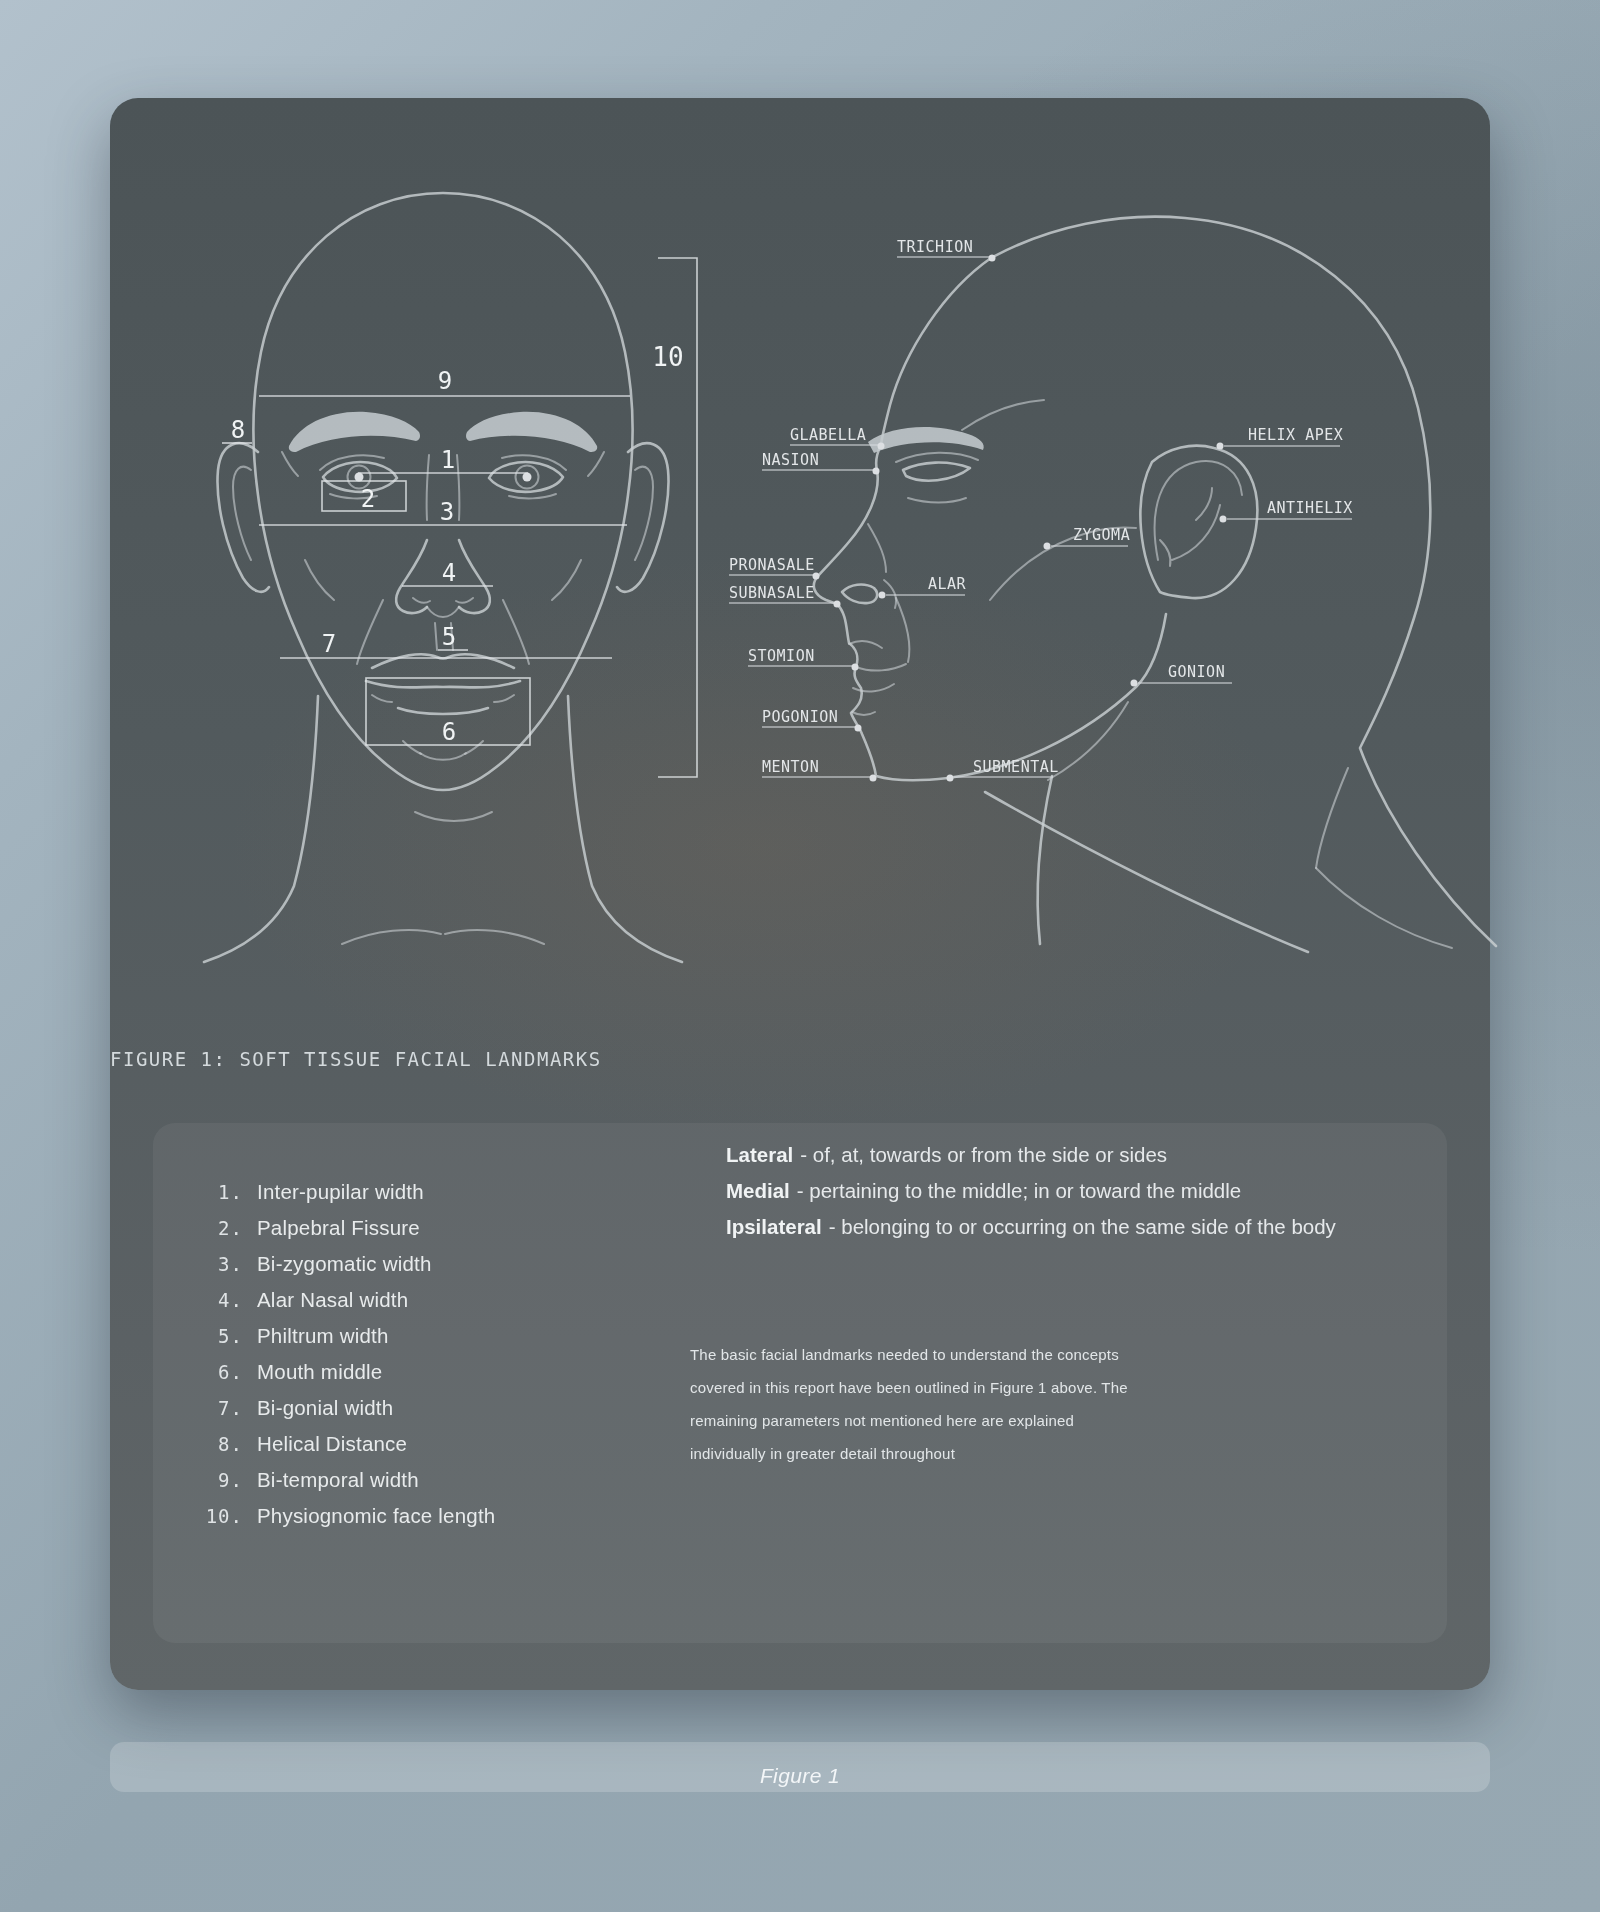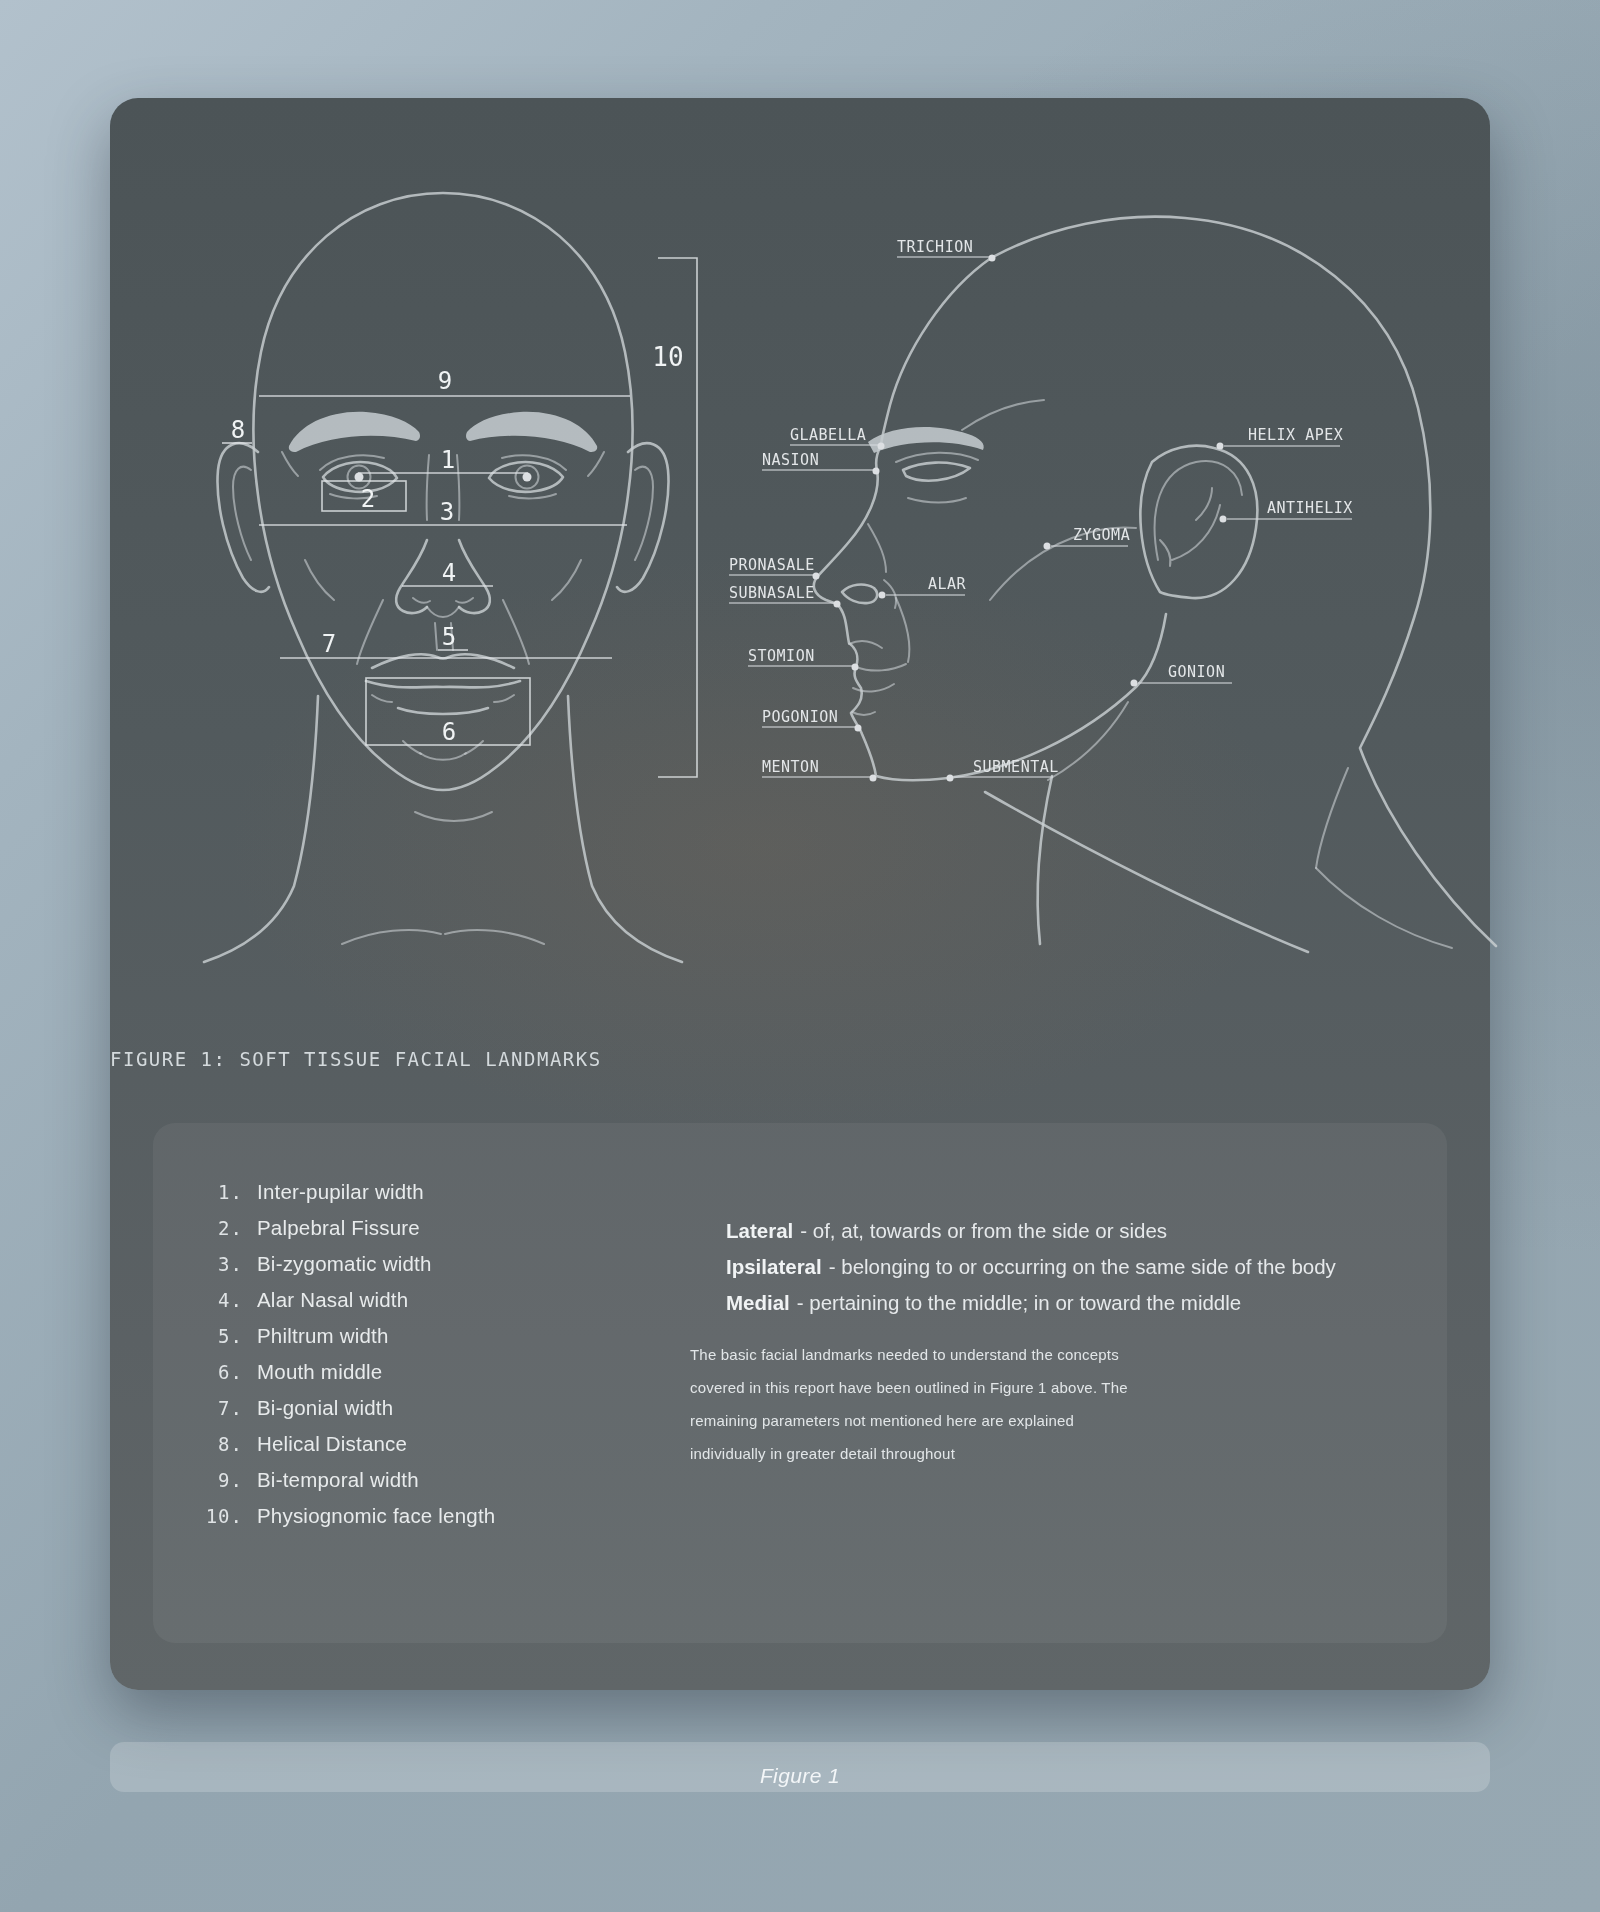--- a/index.html
+++ b/index.html
@@ -23,21 +23,21 @@
   .num{font-family:"DejaVu Sans Mono",monospace;font-size:24px;fill:#f0f3f4;}
   .lbl{font-family:"DejaVu Sans Mono",monospace;font-size:15px;fill:#e3e6e8;letter-spacing:.5px;}
   .fig-title{position:absolute;left:110px;top:1048px;width:1380px;
     font-family:"DejaVu Sans Mono",monospace;font-size:19px;letter-spacing:1.5px;color:#d4dadd;}
   .legend-panel{position:absolute;left:153px;top:1123px;width:1294px;height:520px;border-radius:22px;
     background:rgba(255,255,255,.055);}
   .legend-list{position:absolute;left:165px;top:1180px;}
   .legend-row{display:flex;align-items:baseline;height:36px;}
   .legend-num{width:78px;text-align:right;font-family:"DejaVu Sans Mono",monospace;font-size:19px;color:#dfe3e5;letter-spacing:1px;}
   .legend-label{margin-left:14px;font-size:20.5px;color:#e8ebec;letter-spacing:.2px;}
-  .defs{position:absolute;left:726px;top:1219px;}
+  .defs{position:absolute;left:726px;top:1143px;}
   .def-row{height:36px;font-size:20.5px;color:#e6e9eb;display:flex;align-items:baseline;}
   .def-term{font-weight:700;color:#f0f3f4;margin-right:7px;}
   .note{position:absolute;left:690px;top:1338px;width:660px;font-size:15px;line-height:33px;color:#e2e6e8;letter-spacing:.2px;}
   .caption-bar{position:absolute;left:110px;top:1742px;width:1380px;height:50px;border-radius:14px;
     background:rgba(255,255,255,.19);}
   .caption-text{width:100%;line-height:68px;text-align:center;font-style:italic;font-size:21px;color:#f3f6f8;letter-spacing:.4px;}
 </style>
 </head>
 <body>
 
@@ -268,26 +268,26 @@
       <span class="legend-label">Physiognomic face length</span>
     </div>
   </div>
 
   <div class="defs">
     <div class="def-row">
       <span class="def-term">Lateral</span>
       <span>- of, at, towards or from the side or sides</span>
     </div>
     <div class="def-row">
+      <span class="def-term">Medial</span>
+      <span>- pertaining to the middle; in or toward the middle</span>
+    </div>
+    <div class="def-row">
       <span class="def-term">Ipsilateral</span>
       <span>- belonging to or occurring on the same side of the body</span>
-    </div>
-    <div class="def-row">
-      <span class="def-term">Medial</span>
-      <span>- pertaining to the middle; in or toward the middle</span>
     </div>
   </div>
 
   <div class="note">
     <div>The basic facial landmarks needed to understand the concepts</div>
     <div>covered in this report have been outlined in Figure 1 above. The</div>
     <div>remaining parameters not mentioned here are explained</div>
     <div>individually in greater detail throughout</div>
   </div>
 

